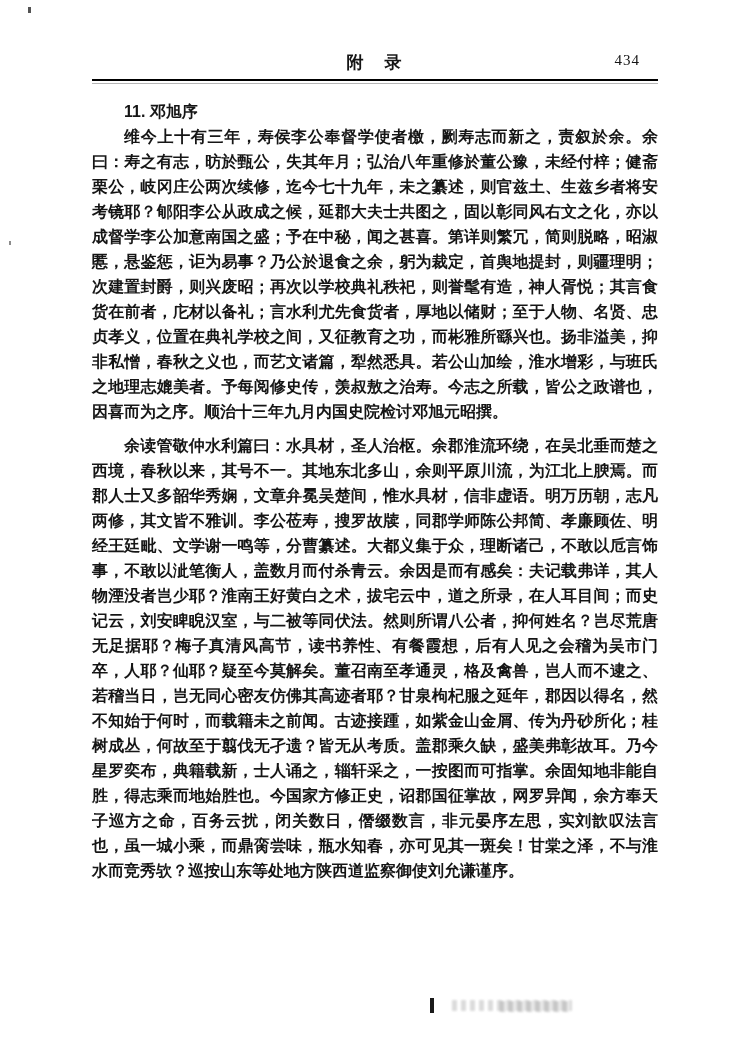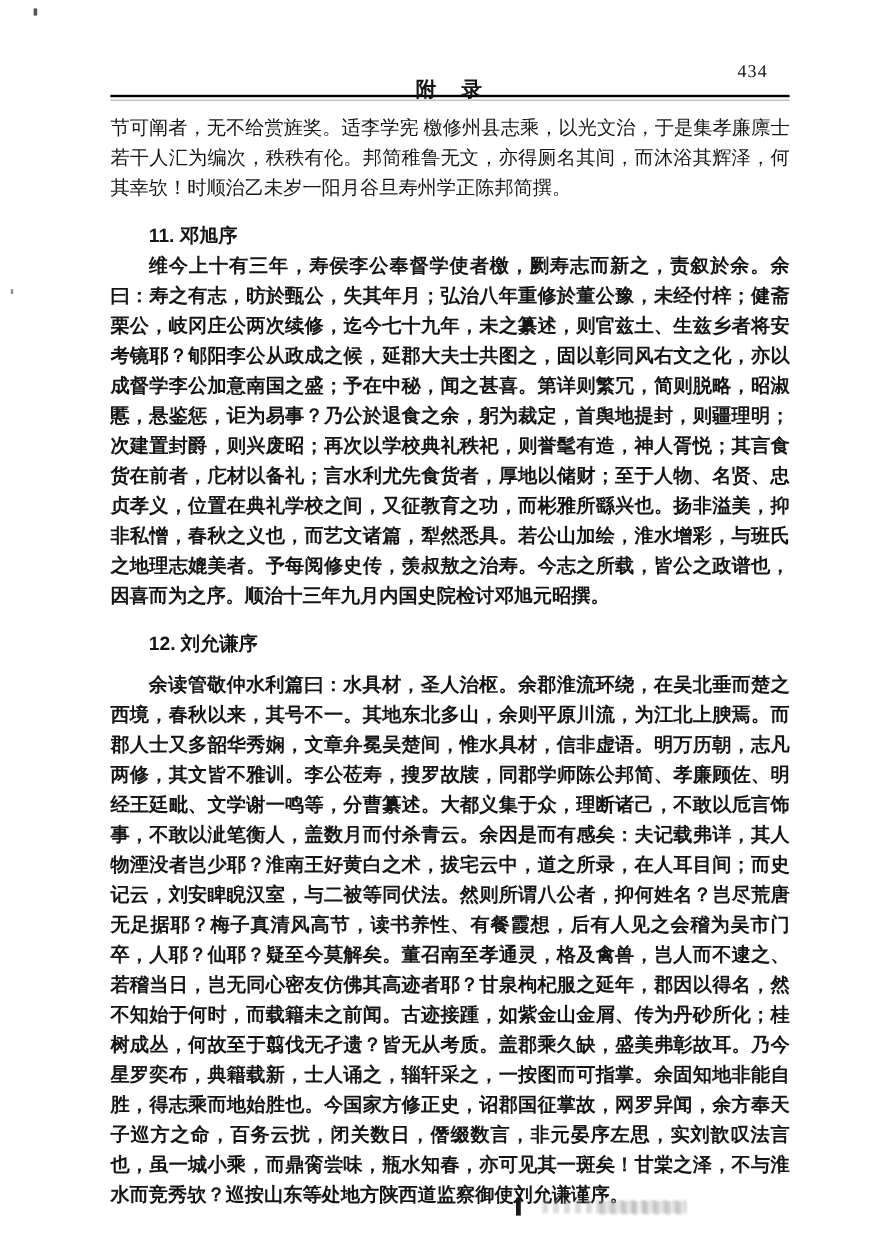--- a/index.html
+++ b/index.html
@@ -15,21 +15,21 @@
     position:absolute;
     left:92px;width:566px;top:0;
   }
   .header{
     position:relative;
     padding-top:51px;
     height:27px;
   }
   .header-title{
     position:absolute;
-    left:0;right:0;top:63px;
+    left:0;right:0;top:51px;
     text-align:center;
     font-weight:bold;
     font-size:17px;
     letter-spacing:2px;
   }
   .page-number{
     position:absolute;
     right:18px;top:52px;
     font-size:15px;
     letter-spacing:1px;
@@ -83,27 +83,25 @@
   <div class="content">
 
     <div class="header">
       <div class="header-title">附　录</div>
       <div class="page-number">434</div>
     </div>
     <div class="header-rule"></div>
 
     <div class="body-text">
 
-      <p class="para flush continuation">节可阐者，无不给赏旌奖。适李学宪 檄修州县志乘，以光文治，于是集孝廉廪士若干人汇为编次，秩秩有伦。邦简稚鲁无文，亦得厕名其间，而沐浴其辉泽，何其幸欤！时顺治乙未岁一阳月谷旦寿州学正陈邦简撰。</p>
 
       <h3 class="section-heading">11. 邓旭序</h3>
 
       <p class="para indent">维今上十有三年，寿侯李公奉督学使者檄，劂寿志而新之，责叙於余。余曰：寿之有志，昉於甄公，失其年月；弘治八年重修於董公豫，未经付梓；健斋栗公，岐冈庄公两次续修，迄今七十九年，未之纂述，则官兹土、生兹乡者将安考镜耶？郇阳李公从政成之候，延郡大夫士共图之，固以彰同风右文之化，亦以成督学李公加意南国之盛；予在中秘，闻之甚喜。第详则繁冗，简则脱略，昭淑慝，悬鉴惩，讵为易事？乃公於退食之余，躬为裁定，首舆地提封，则疆理明；次建置封爵，则兴废昭；再次以学校典礼秩祀，则誉髦有造，神人胥悦；其言食货在前者，庀材以备礼；言水利尤先食货者，厚地以储财；至于人物、名贤、忠贞孝义，位置在典礼学校之间，又征教育之功，而彬雅所繇兴也。扬非溢美，抑非私憎，春秋之义也，而艺文诸篇，犁然悉具。若公山加绘，淮水增彩，与班氏之地理志媲美者。予每阅修史传，羡叔敖之治寿。今志之所载，皆公之政谱也，因喜而为之序。顺治十三年九月内国史院检讨邓旭元昭撰。</p>
 
-      <h3 class="section-heading">12. 刘允谦序</h3>
 
 
       <p class="para indent s12-body">余读管敬仲水利篇曰：水具材，圣人治枢。余郡淮流环绕，在吴北垂而楚之西境，春秋以来，其号不一。其地东北多山，余则平原川流，为江北上腴焉。而郡人士又多韶华秀娴，文章弁冕吴楚间，惟水具材，信非虚语。明万历朝，志凡两修，其文皆不雅训。李公莅寿，搜罗故牍，同郡学师陈公邦简、孝廉顾佐、明经王廷毗、文学谢一鸣等，分曹纂述。大都义集于众，理断诸己，不敢以卮言饰事，不敢以泚笔衡人，盖数月而付杀青云。余因是而有感矣：夫记载弗详，其人物湮没者岂少耶？淮南王好黄白之术，拔宅云中，道之所录，在人耳目间；而史记云，刘安睥睨汉室，与二被等同伏法。然则所谓八公者，抑何姓名？岂尽荒唐无足据耶？梅子真清风高节，读书养性、有餐霞想，后有人见之会稽为吴市门卒，人耶？仙耶？疑至今莫解矣。董召南至孝通灵，格及禽兽，岂人而不逮之、若稽当日，岂无同心密友仿佛其高迹者耶？甘泉枸杞服之延年，郡因以得名，然不知始于何时，而载籍未之前闻。古迹接踵，如紫金山金屑、传为丹砂所化；桂树成丛，何故至于翦伐无孑遗？皆无从考质。盖郡乘久缺，盛美弗彰故耳。乃今星罗奕布，典籍载新，士人诵之，辎轩采之，一按图而可指掌。余固知地非能自胜，得志乘而地始胜也。今国家方修正史，诏郡国征掌故，网罗异闻，余方奉天子巡方之命，百务云扰，闭关数日，僭缀数言，非元晏序左思，实刘歆叹法言也，虽一城小乘，而鼎脔尝味，瓶水知春，亦可见其一斑矣！甘棠之泽，不与淮水而竞秀欤？巡按山东等处地方陕西道监察御使刘允谦谨序。</p>
 
     </div>
   </div>
 
   <div class="artifact artifact-bar"></div>
   <div class="artifact-smudge"></div>
   <div class="artifact-smudge second"></div>

